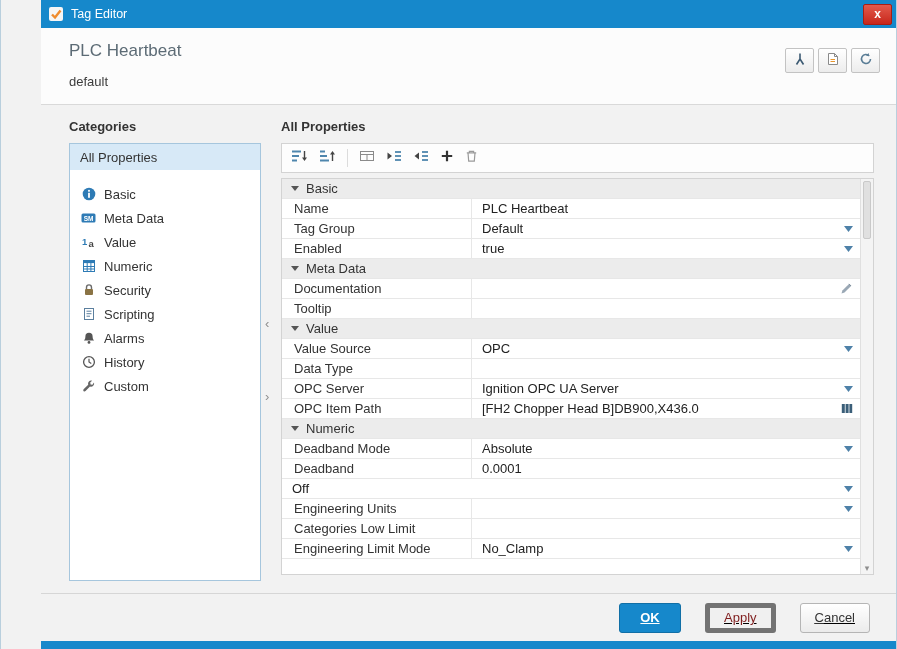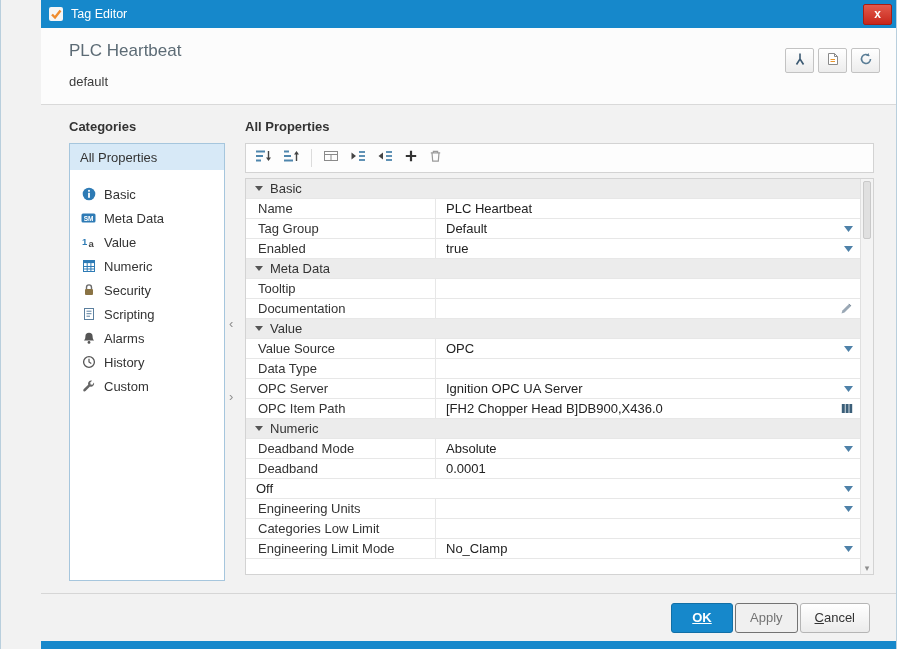--- a/index.html
+++ b/index.html
@@ -21,21 +21,21 @@
   .header .t { font-size:17px; color:#5c6b75; }
   .header .s { font-size:13px; color:#3c3c3c; margin-top:13px; }
   .header-buttons { margin-left:auto; display:flex; gap:4px; align-items:flex-start; padding-top:7px; }
   .hbtn { width:29px; height:25px; border:1px solid #c3c3c3; border-radius:2px;
           background:linear-gradient(#ffffff,#ececec); display:flex; align-items:center; justify-content:center; cursor:pointer; }
 
   
   .content { flex:1; min-height:0; display:flex; padding:14px 22px 0 28px; }
   .panel-heading { font-weight:bold; font-size:13px; color:#333; margin-bottom:9px; height:15px; }
 
-  .left { width:156px; flex:0 0 auto; display:flex; flex-direction:column; }
+  .left { width:192px; flex:0 0 auto; display:flex; flex-direction:column; }
   .cat-list { border:1px solid #a6c6dd; background:#fff; height:438px; }
   .cat-item { height:24px; display:flex; align-items:center; padding-left:10px; font-size:13px; color:#333; cursor:pointer; }
   .cat-item.selected { background:var(--selection,#d7e9f7); height:26px; }
   .cat-item:nth-child(2) { margin-top:12px; }
   .cat-item .icon { width:17px; display:flex; justify-content:center; margin-right:7px; }
 
   .splitter { width:20px; flex:0 0 auto; position:relative; }
   .chev { position:absolute; left:4px; color:#8f8f8f; font-size:13px; line-height:10px; cursor:pointer; }
   .chev-left { top:200px; }
   .chev-right { top:273px; }
@@ -58,27 +58,27 @@
           position:relative; color:#222; white-space:nowrap; overflow:hidden; }
   .pval .icon { position:absolute; right:7px; display:flex; }
 
   .scrollbar { width:13px; flex:0 0 auto; background:#f4f4f4; border-left:1px solid #e0e0e0; position:relative; }
   .sb-thumb { position:absolute; top:2px; left:2px; right:2px; height:58px; background:#e0e0e0;
               border:1px solid #c9c9c9; border-radius:2px; cursor:pointer; }
   .sb-down { position:absolute; bottom:1px; left:0; right:0; text-align:center; color:#8f8f8f; font-size:9px; cursor:pointer; }
 
   
   .footer { flex:0 0 auto; height:48px; border-top:1px solid #d6d6d6; background:#f2f2f2;
-            display:flex; align-items:center; justify-content:flex-end; gap:2px; padding-right:26px; }
+            display:flex; align-items:center; justify-content:flex-end; gap:24px; padding-right:26px;text-decoration:underline; }
   .btn { height:30px; min-width:62px; padding:0 14px; border-radius:3px; font-size:13px;
          display:flex; align-items:center; justify-content:center; cursor:pointer; }
   .btn .lbl { display:block; }
   .btn.primary { background:var(--accent,#1688cb); border:1px solid #116fa6; color:#fff; font-weight:bold; }
   .btn.primary .lbl { text-decoration:underline; }
-  .btn.disabled { background:#f0f0f0; border:1px solid #737373; color:#737373; cursor:default;justify-content:center; }
+  .btn.disabled { background:#f0f0f0; border:5px solid #737373; color:#7f1d1d; cursor:default;justify-content:center; }
   .btn.normal { background:linear-gradient(#ffffff,#ebebeb); border:1px solid #b5b5b5; color:#333; }
   .btn.normal .lbl::first-letter { text-decoration:underline; }
 
   .bottom-strip { height:8px; flex:0 0 auto; background:var(--titlebar,#1688cb); }
 </style>
 </head>
 <body>
 
 <div class="window">
 
@@ -319,35 +319,35 @@
                     <path d="M0 0h9L4.5 6z" fill="#4e81a8"></path>
                   </svg>
                 </span>
               </div>
             </div>
             <div class="prow section">
               <span class="tri"></span>
               <span>Meta Data</span>
             </div>
             <div class="prow">
-              <div class="pname">Tooltip</div>
-              <div class="pval">
-                <span></span>
-              </div>
-            </div>
-            <div class="prow">
               <div class="pname">Documentation</div>
               <div class="pval">
                 <span></span>
                 <span class="icon">
                   <svg width="13" height="13" viewBox="0 0 13 13">
                     <path d="M1.5 11.5l.9-3 6.6-6.6 2.1 2.1-6.6 6.6z" fill="#9aa8b5"></path>
                     <path d="M9 1.9l2.1 2.1" stroke="#7d8c9b"></path>
                   </svg>
                 </span>
+              </div>
+            </div>
+            <div class="prow">
+              <div class="pname">Tooltip</div>
+              <div class="pval">
+                <span></span>
               </div>
             </div>
             <div class="prow section">
               <span class="tri"></span>
               <span>Value</span>
             </div>
             <div class="prow">
               <div class="pname">Value Source</div>
               <div class="pval">
                 <span>OPC</span>

